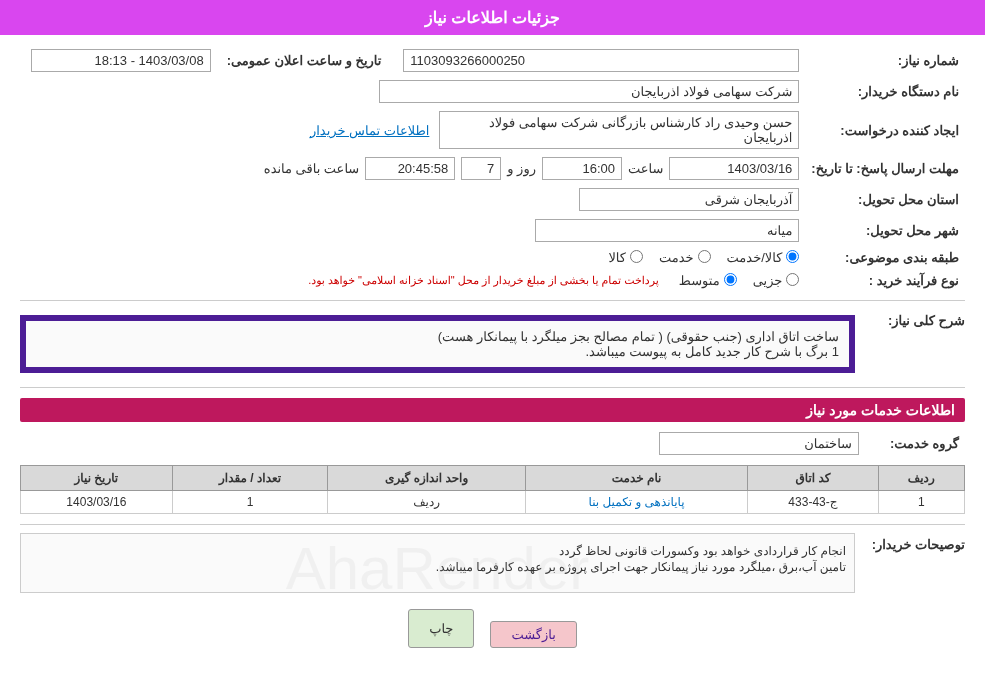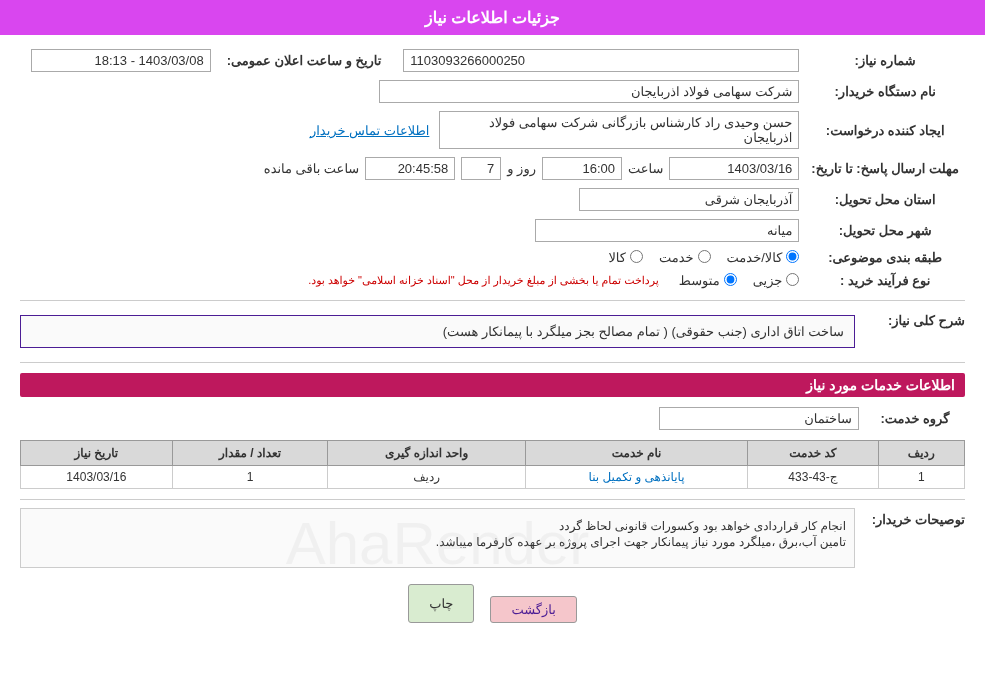--- a/index.html
+++ b/index.html
@@ -38,21 +38,21 @@
     }
     .info-table {
       width: 100%;
       border-collapse: collapse;
     }
     .info-table td {
       padding: 4px 6px;
       vertical-align: middle;
     }
     .label-cell {
-      text-align: center;
+      text-align: right;
       color: #333;
       font-weight: bold;
       white-space: nowrap;
       width: 130px;
     }
     .value-cell {
       text-align: right;
     }
     .input-box {
       border: 1px solid #aaa;
@@ -122,21 +122,21 @@
       background: #d9ecd0;
       color: #333;
     }
     .btn-row {
       display: flex;
       justify-content: center;
       gap: 16px;
       margin: 16px 0 10px 0;
     }
     .inner-section {
-      border: 1px solid #4c1d95;
+      border: 6px solid #4c1d95;
       padding: 8px 10px;
       margin: 6px 0;
       background: #fafafa;
     }
     .text-red {
       color: #c00;
     }
     .tarikh-row {
       display: flex;
       align-items: center;
@@ -254,20 +254,21 @@
       </tr>
     </tbody>
       </table>
 
     <hr class="divider">
 
     <div style="display:flex; align-items:flex-start; gap:10px; margin: 6px 0;">
       <div style="font-weight:bold; white-space:nowrap; padding-top:4px; min-width:100px; text-align:right;">شرح کلی نیاز:</div>
       <div class="inner-section" style="flex:1;">
         <p>ساخت اتاق اداری (جنب حقوقی) ( تمام مصالح بجز میلگرد با پیمانکار هست)</p>
+        <p>1 برگ با شرح کار جدید کامل به پیوست میباشد.</p>
       </div>
     </div>
 
     <hr class="divider">
 
     <div class="section-title">اطلاعات خدمات مورد نیاز</div>
 
     <table class="info-table" style="margin-bottom:6px;">
       <tbody>
           <tr>
@@ -276,21 +277,21 @@
           <div class="input-box" style="width:200px;">ساختمان</div>
         </td>
       </tr>
     </tbody>
       </table>
 
     <table class="services-table">
       <thead>
         <tr>
           <th>ردیف</th>
-          <th>کد خدمت</th>
+          <th>کد اتاق</th>
           <th>نام خدمت</th>
           <th>واحد اندازه گیری</th>
           <th>تعداد / مقدار</th>
           <th>تاریخ نیاز</th>
         </tr>
       </thead>
       <tbody id="services-tbody">
       <tr>
     <td>1</td>
     <td>ج-43-433</td>

